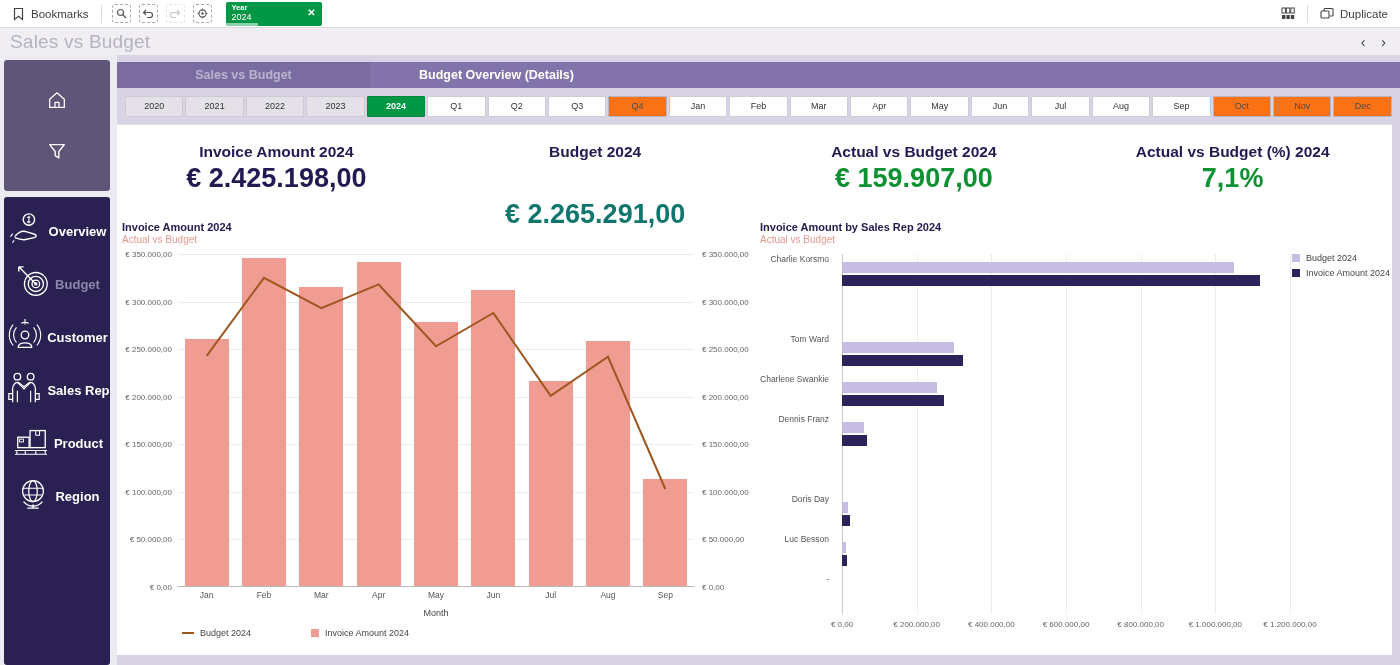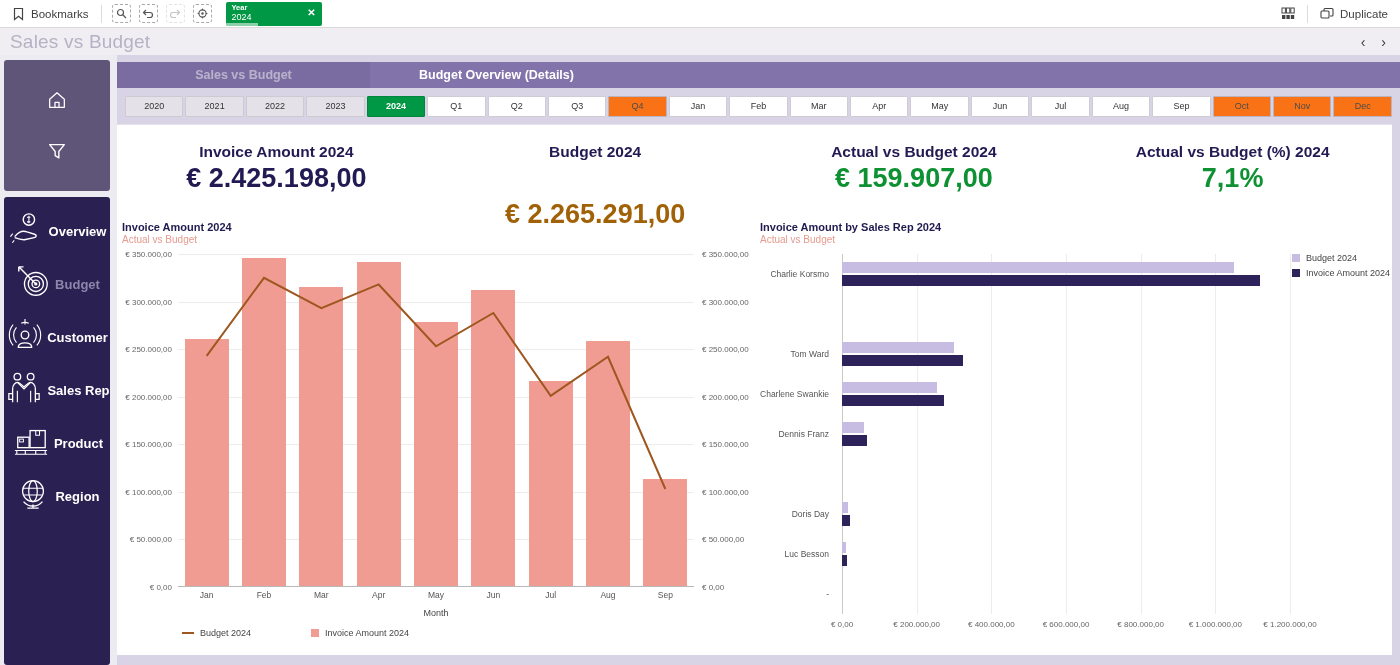--- a/index.html
+++ b/index.html
@@ -91,21 +91,21 @@
   .legend1 { display:flex; gap:60px; margin:10px 0 0 60px; align-items:center; }
   .leg-item { display:flex; align-items:center; gap:6px; font-size:9px; color:#444; }
   .leg-line { width:12px; height:2px; background:#9d571f; }
   .leg-sq { width:8px; height:8px; }
 
   
   .hplot { position:relative; margin-top:9px; height:360px; }
   .hgrid { position:absolute; left:82px; top:0; width:448px; height:360px; }
   .vgridline { position:absolute; top:0; height:100%; width:1px; background:#ececec; }
   .vgridline.zero { background:#c9c9c9; }
-  .hrow { position:absolute; left:0; width:530px; height:40px; display:flex; align-items:center; }
+  .hrow { position:absolute; left:0; width:530px; height:40px; display:flex; }
   .hlab { width:76px; text-align:right; padding-right:7px; font-size:8.5px; color:#555; flex:none; }
   .hbars { position:relative; flex:1; height:26px; }
   .hbar { position:absolute; left:82px; height:11px; cursor:pointer; }
   .hbar.b { top:1px; background:#c7bde2; }
   .hbar.i { top:14px; background:#2d2259; }
   .hticks { position:relative; left:0px; height:14px; margin-top:6px; }
   .hticks span { position:absolute; transform:translateX(-50%); font-size:8px; color:#666; white-space:nowrap; }
   .legend2 { position:absolute; top:36px; right:2px; display:flex; flex-direction:column; gap:5px; }
 
   svg.icon { display:block; }
@@ -310,21 +310,21 @@
           <div class="fbtn excluded">Dec</div>
         </div>
       <div class="sheet">
         <div class="kpirow" id="kpirow">
             <div class="kpi">
               <div class="t">Invoice Amount 2024</div>
               <div class="v" style="color: rgb(34, 26, 82);">€ 2.425.198,00</div>
             </div>
             <div class="kpi">
               <div class="t">Budget 2024</div>
-              <div class="v" style="color: #a16207; margin-top: 38px;">€ 2.265.291,00</div>
+              <div class="v" style="color: #0f766e; margin-top: 38px;">€ 2.265.291,00</div>
             </div>
             <div class="kpi">
               <div class="t">Actual vs Budget 2024</div>
               <div class="v" style="color: rgb(14, 145, 50);">€ 159.907,00</div>
             </div>
             <div class="kpi">
               <div class="t">Actual vs Budget (%) 2024</div>
               <div class="v" style="color: rgb(14, 145, 50);">7,1%</div>
             </div>
           </div>

